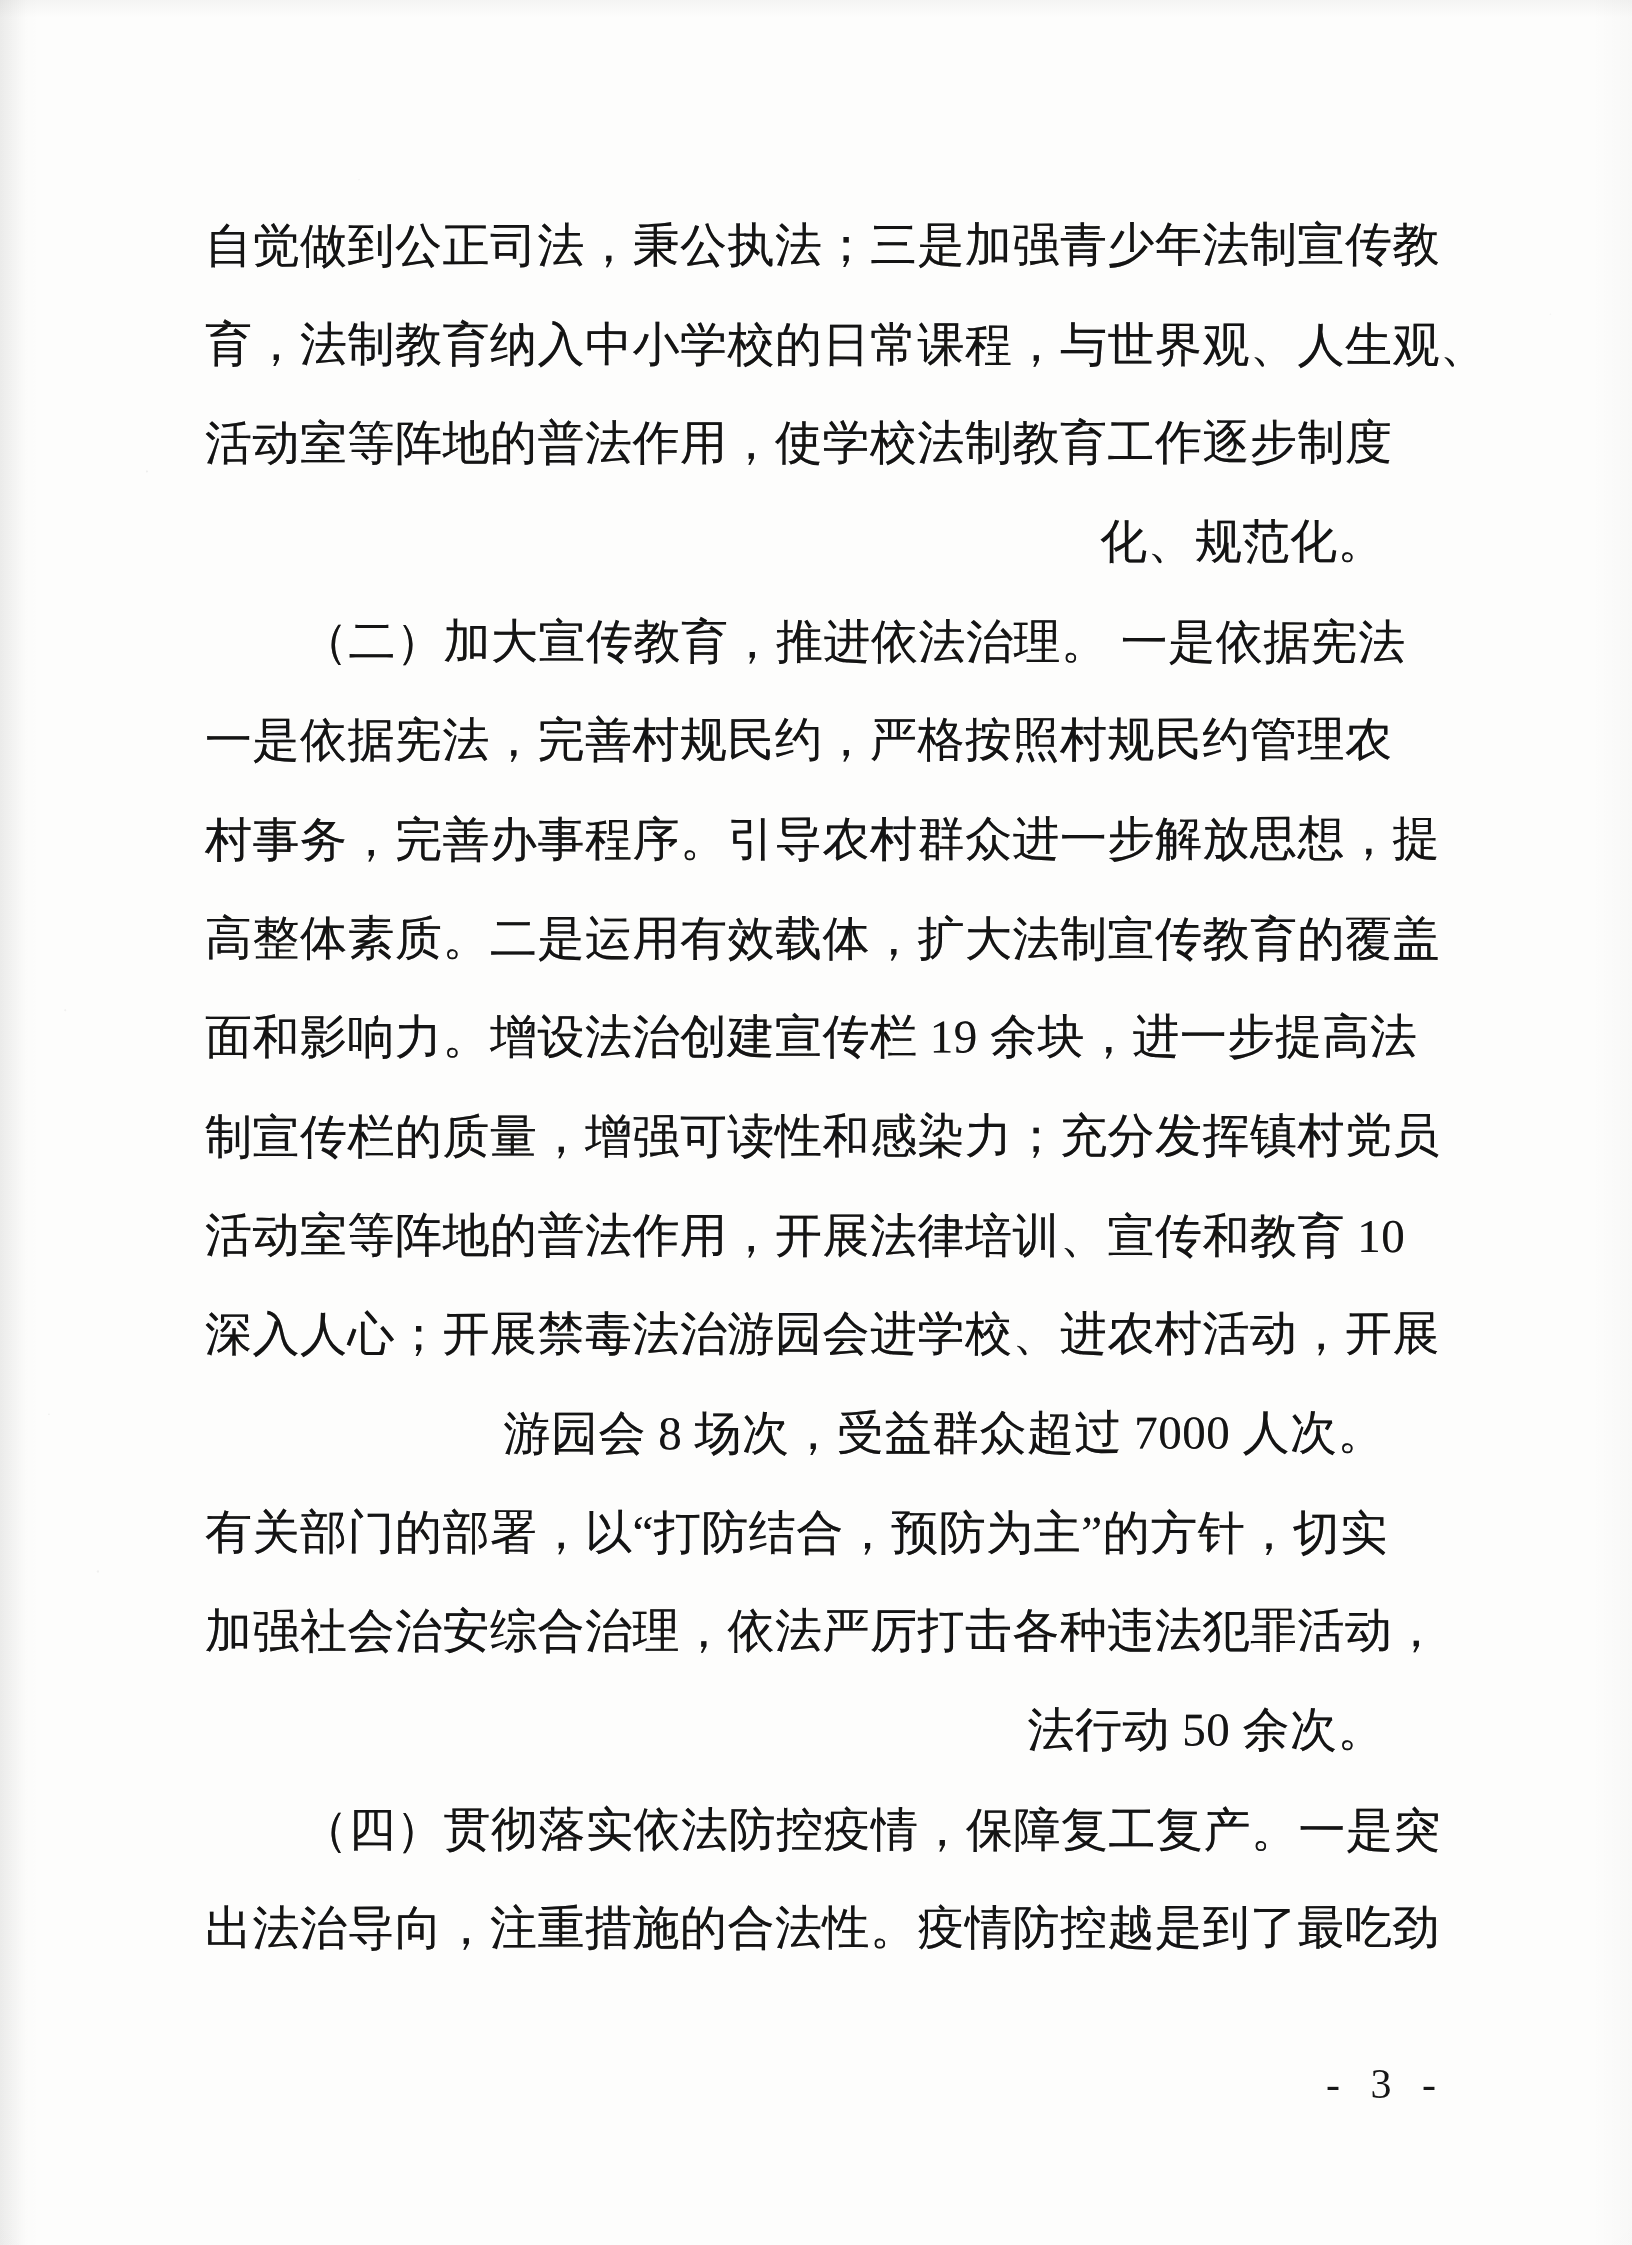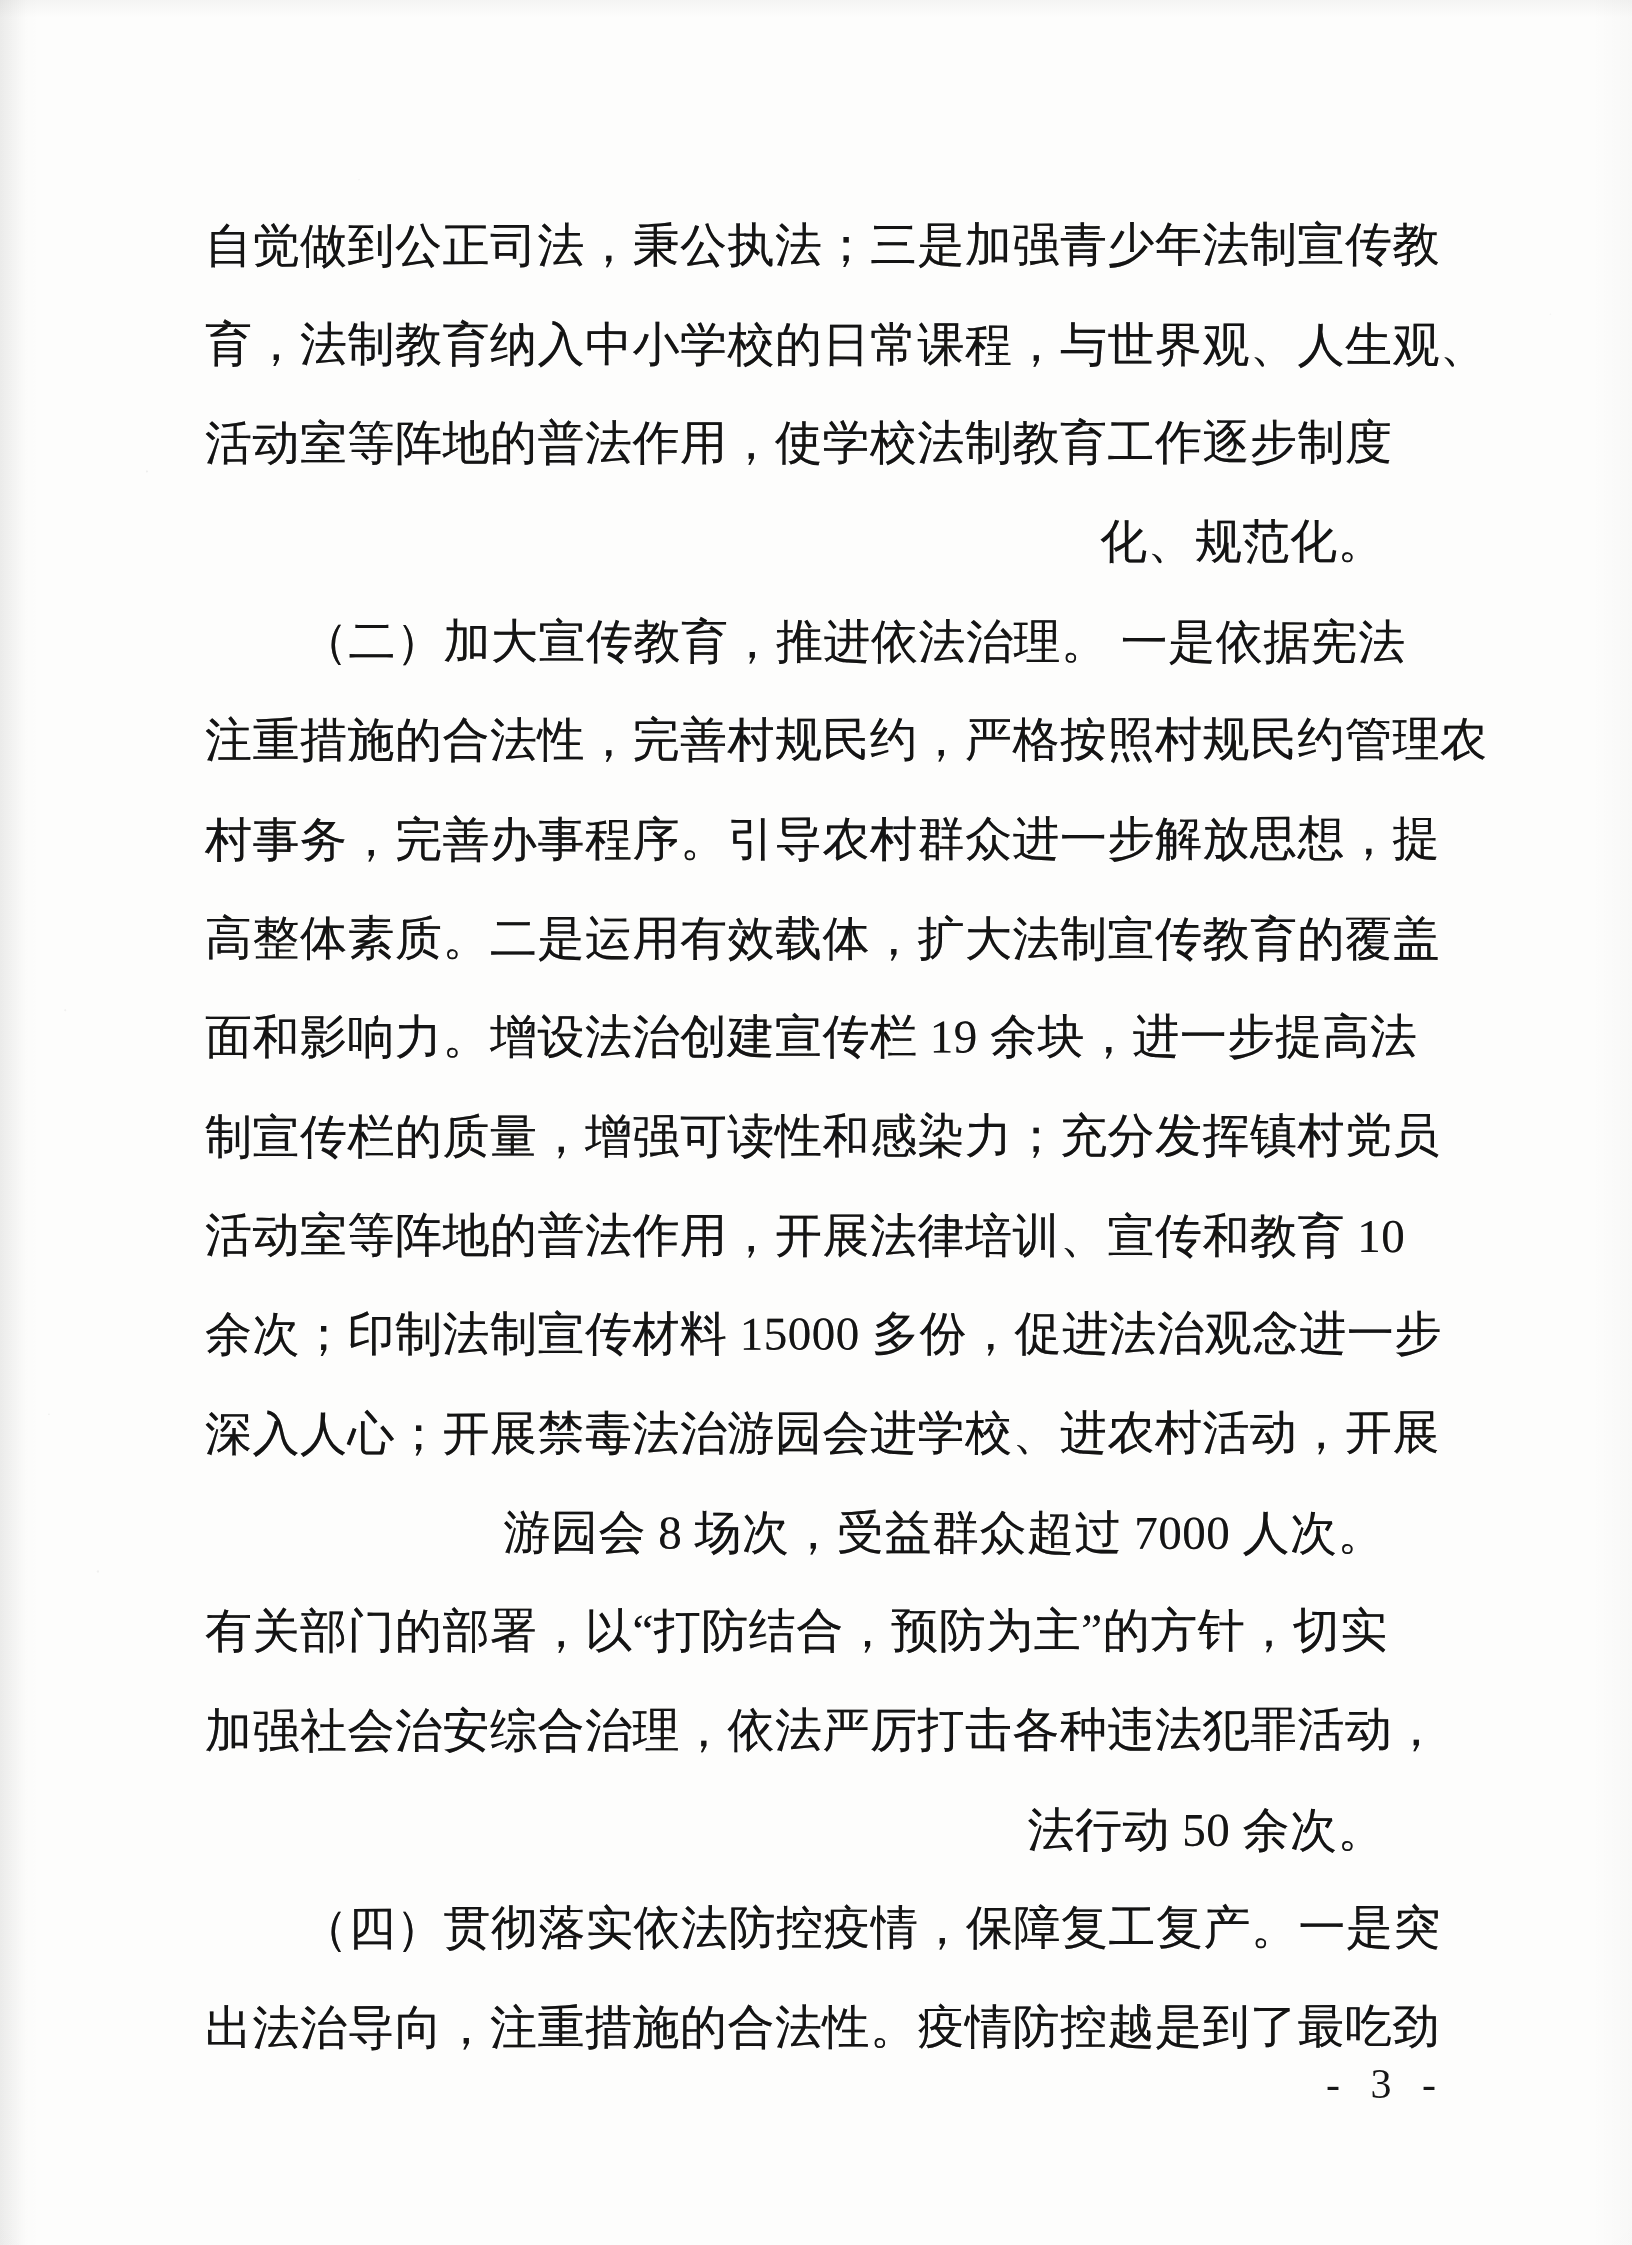--- a/index.html
+++ b/index.html
@@ -84,27 +84,26 @@
   <div class="edge-top"></div>
   <div class="edge-left"></div>
   <div class="scan-noise"></div>
 
   <div class="textblock">
     <div class="line">自觉做到公正司法，秉公执法；三是加强青少年法制宣传教</div>
     <div class="line">育，法制教育纳入中小学校的日常课程，与世界观、人生观、</div>
     <div class="line">活动室等阵地的普法作用，使学校法制教育工作逐步制度</div>
     <div class="line">化、规范化。</div>
     <div class="line indent">（二）加大宣传教育，推进依法治理。 一是依据宪法</div>
-    <div class="line">注重措施的合法性，完善村规民约，严格按照村规民约管理农</div>
+    <div class="line">一是依据宪法，完善村规民约，严格按照村规民约管理农</div>
     <div class="line">村事务，完善办事程序。引导农村群众进一步解放思想，提</div>
     <div class="line">高整体素质。二是运用有效载体，扩大法制宣传教育的覆盖</div>
     <div class="line">面和影响力。增设法治创建宣传栏 19 余块，进一步提高法</div>
     <div class="line">制宣传栏的质量，增强可读性和感染力；充分发挥镇村党员</div>
     <div class="line">活动室等阵地的普法作用，开展法律培训、宣传和教育 10</div>
-    <div class="line">余次；印制法制宣传材料 15000 多份，促进法治观念进一步</div>
     <div class="line">深入人心；开展禁毒法治游园会进学校、进农村活动，开展</div>
     <div class="line">游园会 8 场次，受益群众超过 7000 人次。</div>
     <div class="line">有关部门的部署，以“打防结合，预防为主”的方针，切实</div>
     <div class="line">加强社会治安综合治理，依法严厉打击各种违法犯罪活动，</div>
     <div class="line">法行动 50 余次。</div>
     <div class="line indent">（四）贯彻落实依法防控疫情，保障复工复产。一是突</div>
     <div class="line">出法治导向，注重措施的合法性。疫情防控越是到了最吃劲</div>
 
   </div>
 

